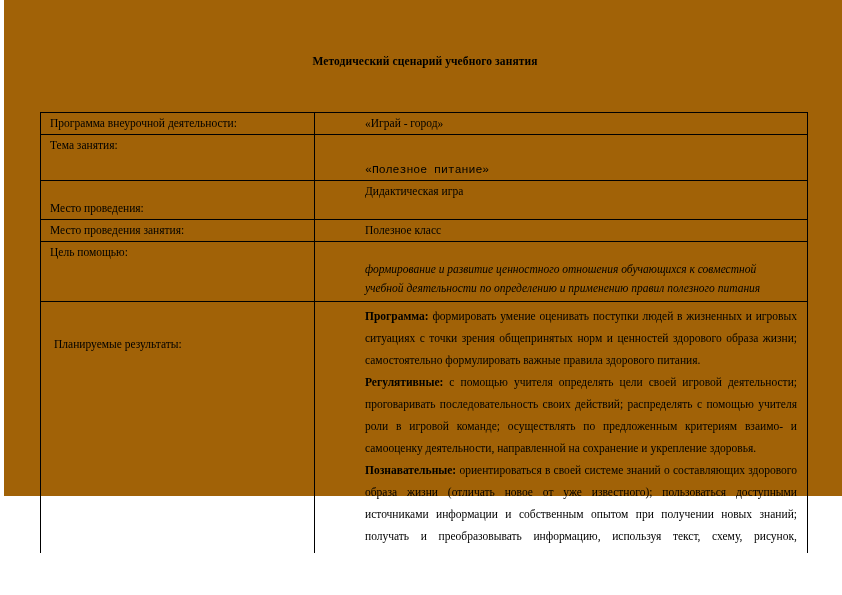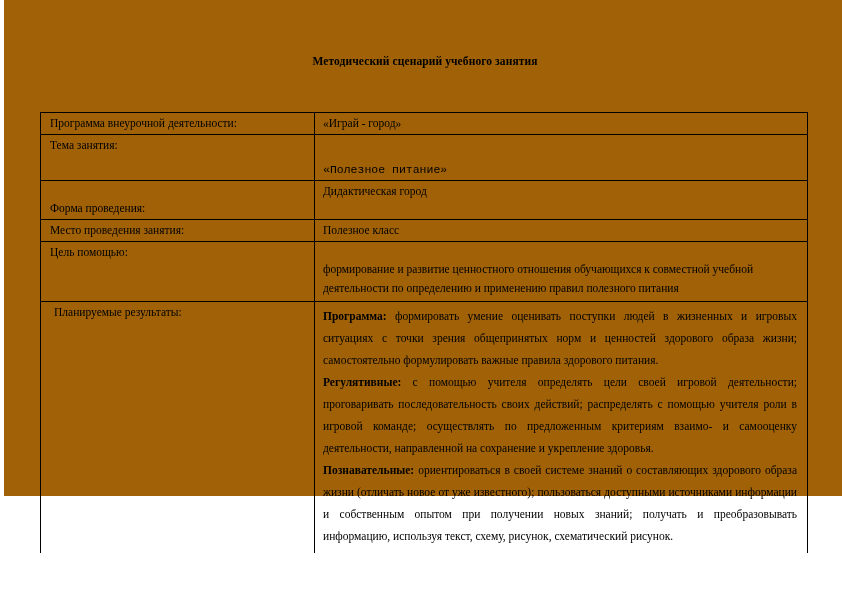--- a/index.html
+++ b/index.html
@@ -57,37 +57,40 @@
   }
 
   .cell-label {
     font-size: 11.5px;
     font-weight: normal;
     line-height: 15px;
     padding: 3px 6px 3px 9px;
   }
   .cell-label.indent {
     padding-left: 13px;
+    margin-top: 32px;
   }
   .cell-label.bottom-aligned {
     padding-top: 20px;
   }
 
   .cell-value {
     font-size: 11.5px;
     line-height: 15px;
     padding: 3px 10px 3px 8px;
+    margin-left: 42px;
   }
 
   .cell-value.pad-top {
     padding-top: 27px;
     font-family: Liberation Mono, monospace;
   }
   .cell-value.pad-top-sm {
     padding-top: 18px;
+    font-style: italic;
   }
 
   .para {
     margin: 0;
     font-size: 11.5px;
     line-height: 22px;
     text-align: justify;
     text-justify: inter-word;
   }
   .para + .para {
@@ -145,24 +148,24 @@
           <td>
             <div class="cell-label">Тема занятия:</div>
           </td>
           <td>
             <div class="cell-value pad-top">«Полезное питание»</div>
           </td>
         </tr>
 
         <tr>
           <td>
-            <div class="cell-label bottom-aligned">Форма проведения:</div>
-          </td>
-          <td>
-            <div class="cell-value">Дидактическая город</div>
+            <div class="cell-label bottom-aligned">Место проведения:</div>
+          </td>
+          <td>
+            <div class="cell-value">Дидактическая игра</div>
           </td>
         </tr>
 
         <tr>
           <td>
             <div class="cell-label">Место проведения занятия:</div>
           </td>
           <td>
             <div class="cell-value">Полезное класс</div>
           </td>

